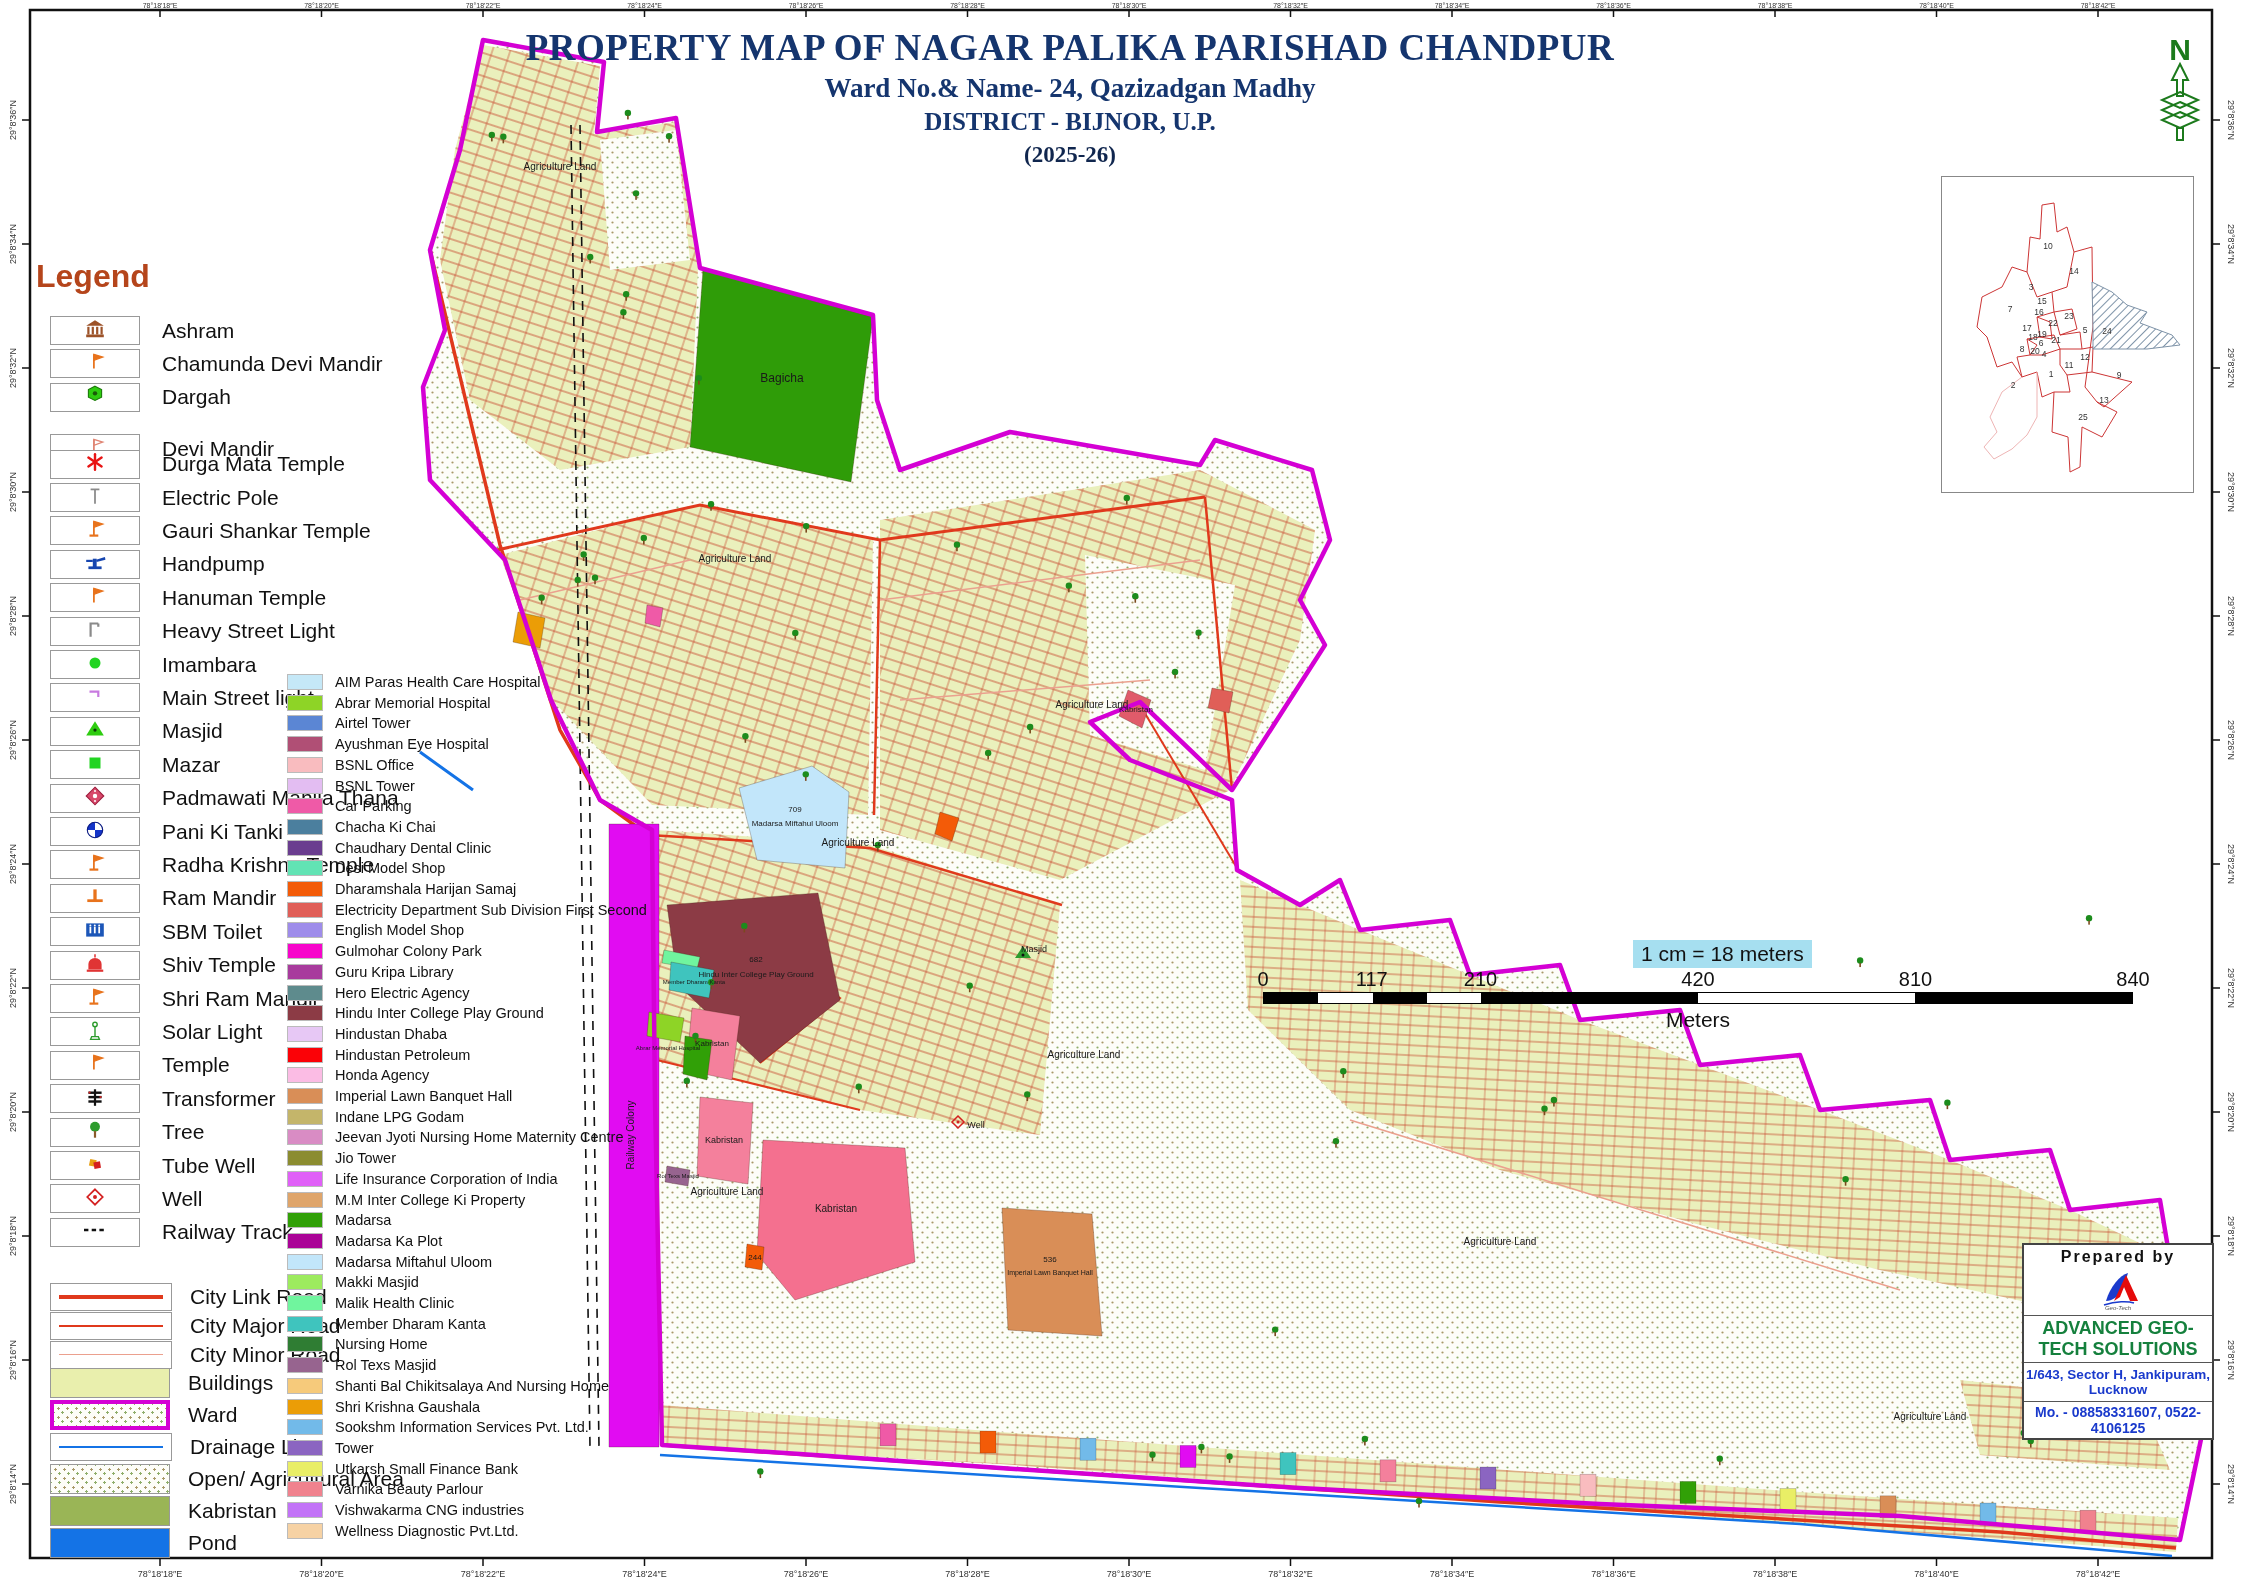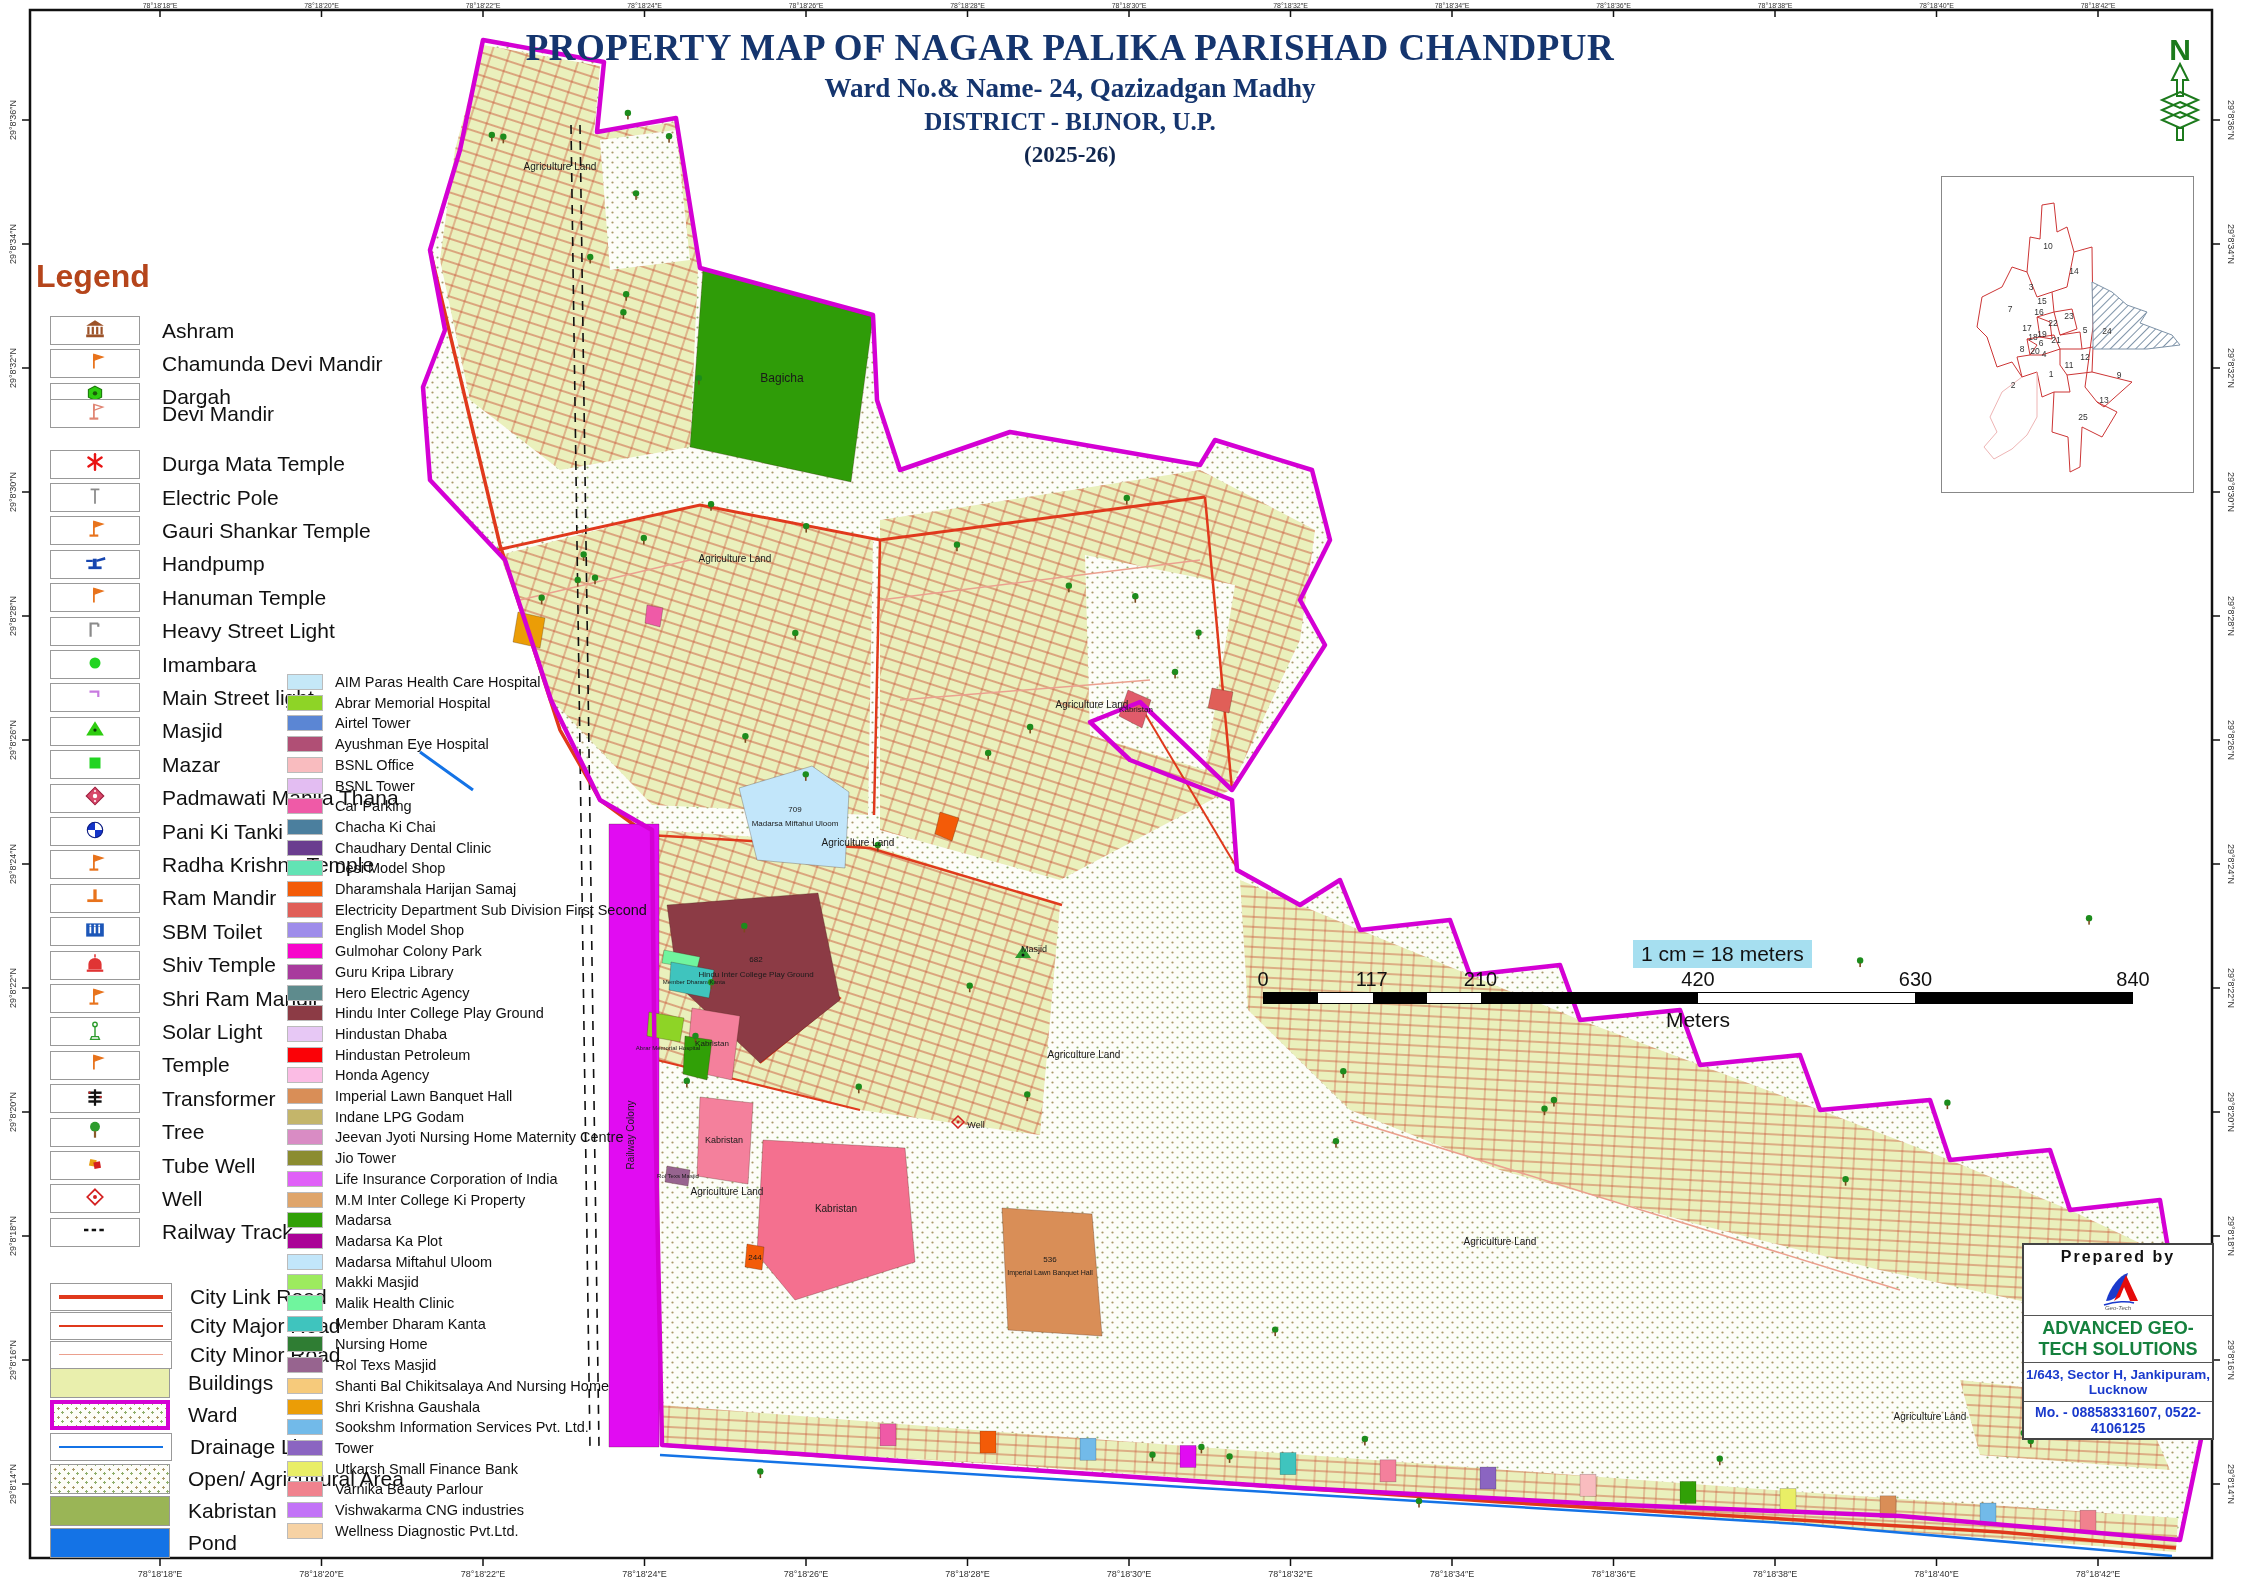--- a/index.html
+++ b/index.html
@@ -631,21 +631,21 @@
     </div>
     <div class="lg-row" style="top: 66.8px;">
       <div class="lg-box">
         <span><svg width="30" height="22" viewBox="0 0 24 20">
             <polygon points="12,2 18,5 18,12 12,15 6,12 6,5" fill="#2ecc10" stroke="#1a7a08"></polygon>
             <circle cx="12" cy="8.5" r="2" fill="#1a5a08"></circle>
           </svg></span>
       </div>
       <span class="lg-label">Dargah</span>
     </div>
-    <div class="lg-row" style="top: 83px;">
+    <div class="lg-row" style="top: 118px;">
       <div class="lg-box">
         <span><svg width="30" height="22" viewBox="0 0 24 20">
             <line x1="11" y1="3" x2="11" y2="16" stroke="#e08573" stroke-width="1.6"></line>
             <polygon points="11,3 19,5.5 11,8.5" fill="none" stroke="#e08573" stroke-width="1.2"></polygon>
             <rect x="7" y="15" width="8" height="2" fill="#e08573"></rect>
           </svg></span>
       </div>
       <span class="lg-label">Devi Mandir</span>
     </div>
     <div class="lg-row" style="top: 133.6px;">
@@ -1116,21 +1116,21 @@
     </div>
   </div>
 
 <div class="abs" id="scale-note">1 cm = 18 meters</div>
 <div class="abs" id="scale-wrap">
   <div id="scale-ticks">
       <span class="sc-tick" style="left: 15px;">0</span>
       <span class="sc-tick" style="left: 123.75px;">117</span>
       <span class="sc-tick" style="left: 232.5px;">210</span>
       <span class="sc-tick" style="left: 450px;">420</span>
-      <span class="sc-tick" style="left: 667.5px;">630</span>
+      <span class="sc-tick" style="left: 667.5px;">810</span>
       <span class="sc-tick" style="left: 885px;">840</span>
     </div>
   <div id="scale-bar">
       <div class="sc-seg" style="left: 0%; width: 6.25%; background: rgb(0, 0, 0);"></div>
       <div class="sc-seg" style="left: 6.25%; width: 6.25%; background: rgb(255, 255, 255);"></div>
       <div class="sc-seg" style="left: 12.5%; width: 6.25%; background: rgb(0, 0, 0);"></div>
       <div class="sc-seg" style="left: 18.75%; width: 6.25%; background: rgb(255, 255, 255);"></div>
       <div class="sc-seg" style="left: 25%; width: 25%; background: rgb(0, 0, 0);"></div>
       <div class="sc-seg" style="left: 50%; width: 25%; background: rgb(255, 255, 255);"></div>
       <div class="sc-seg" style="left: 75%; width: 25%; background: rgb(0, 0, 0);"></div>

